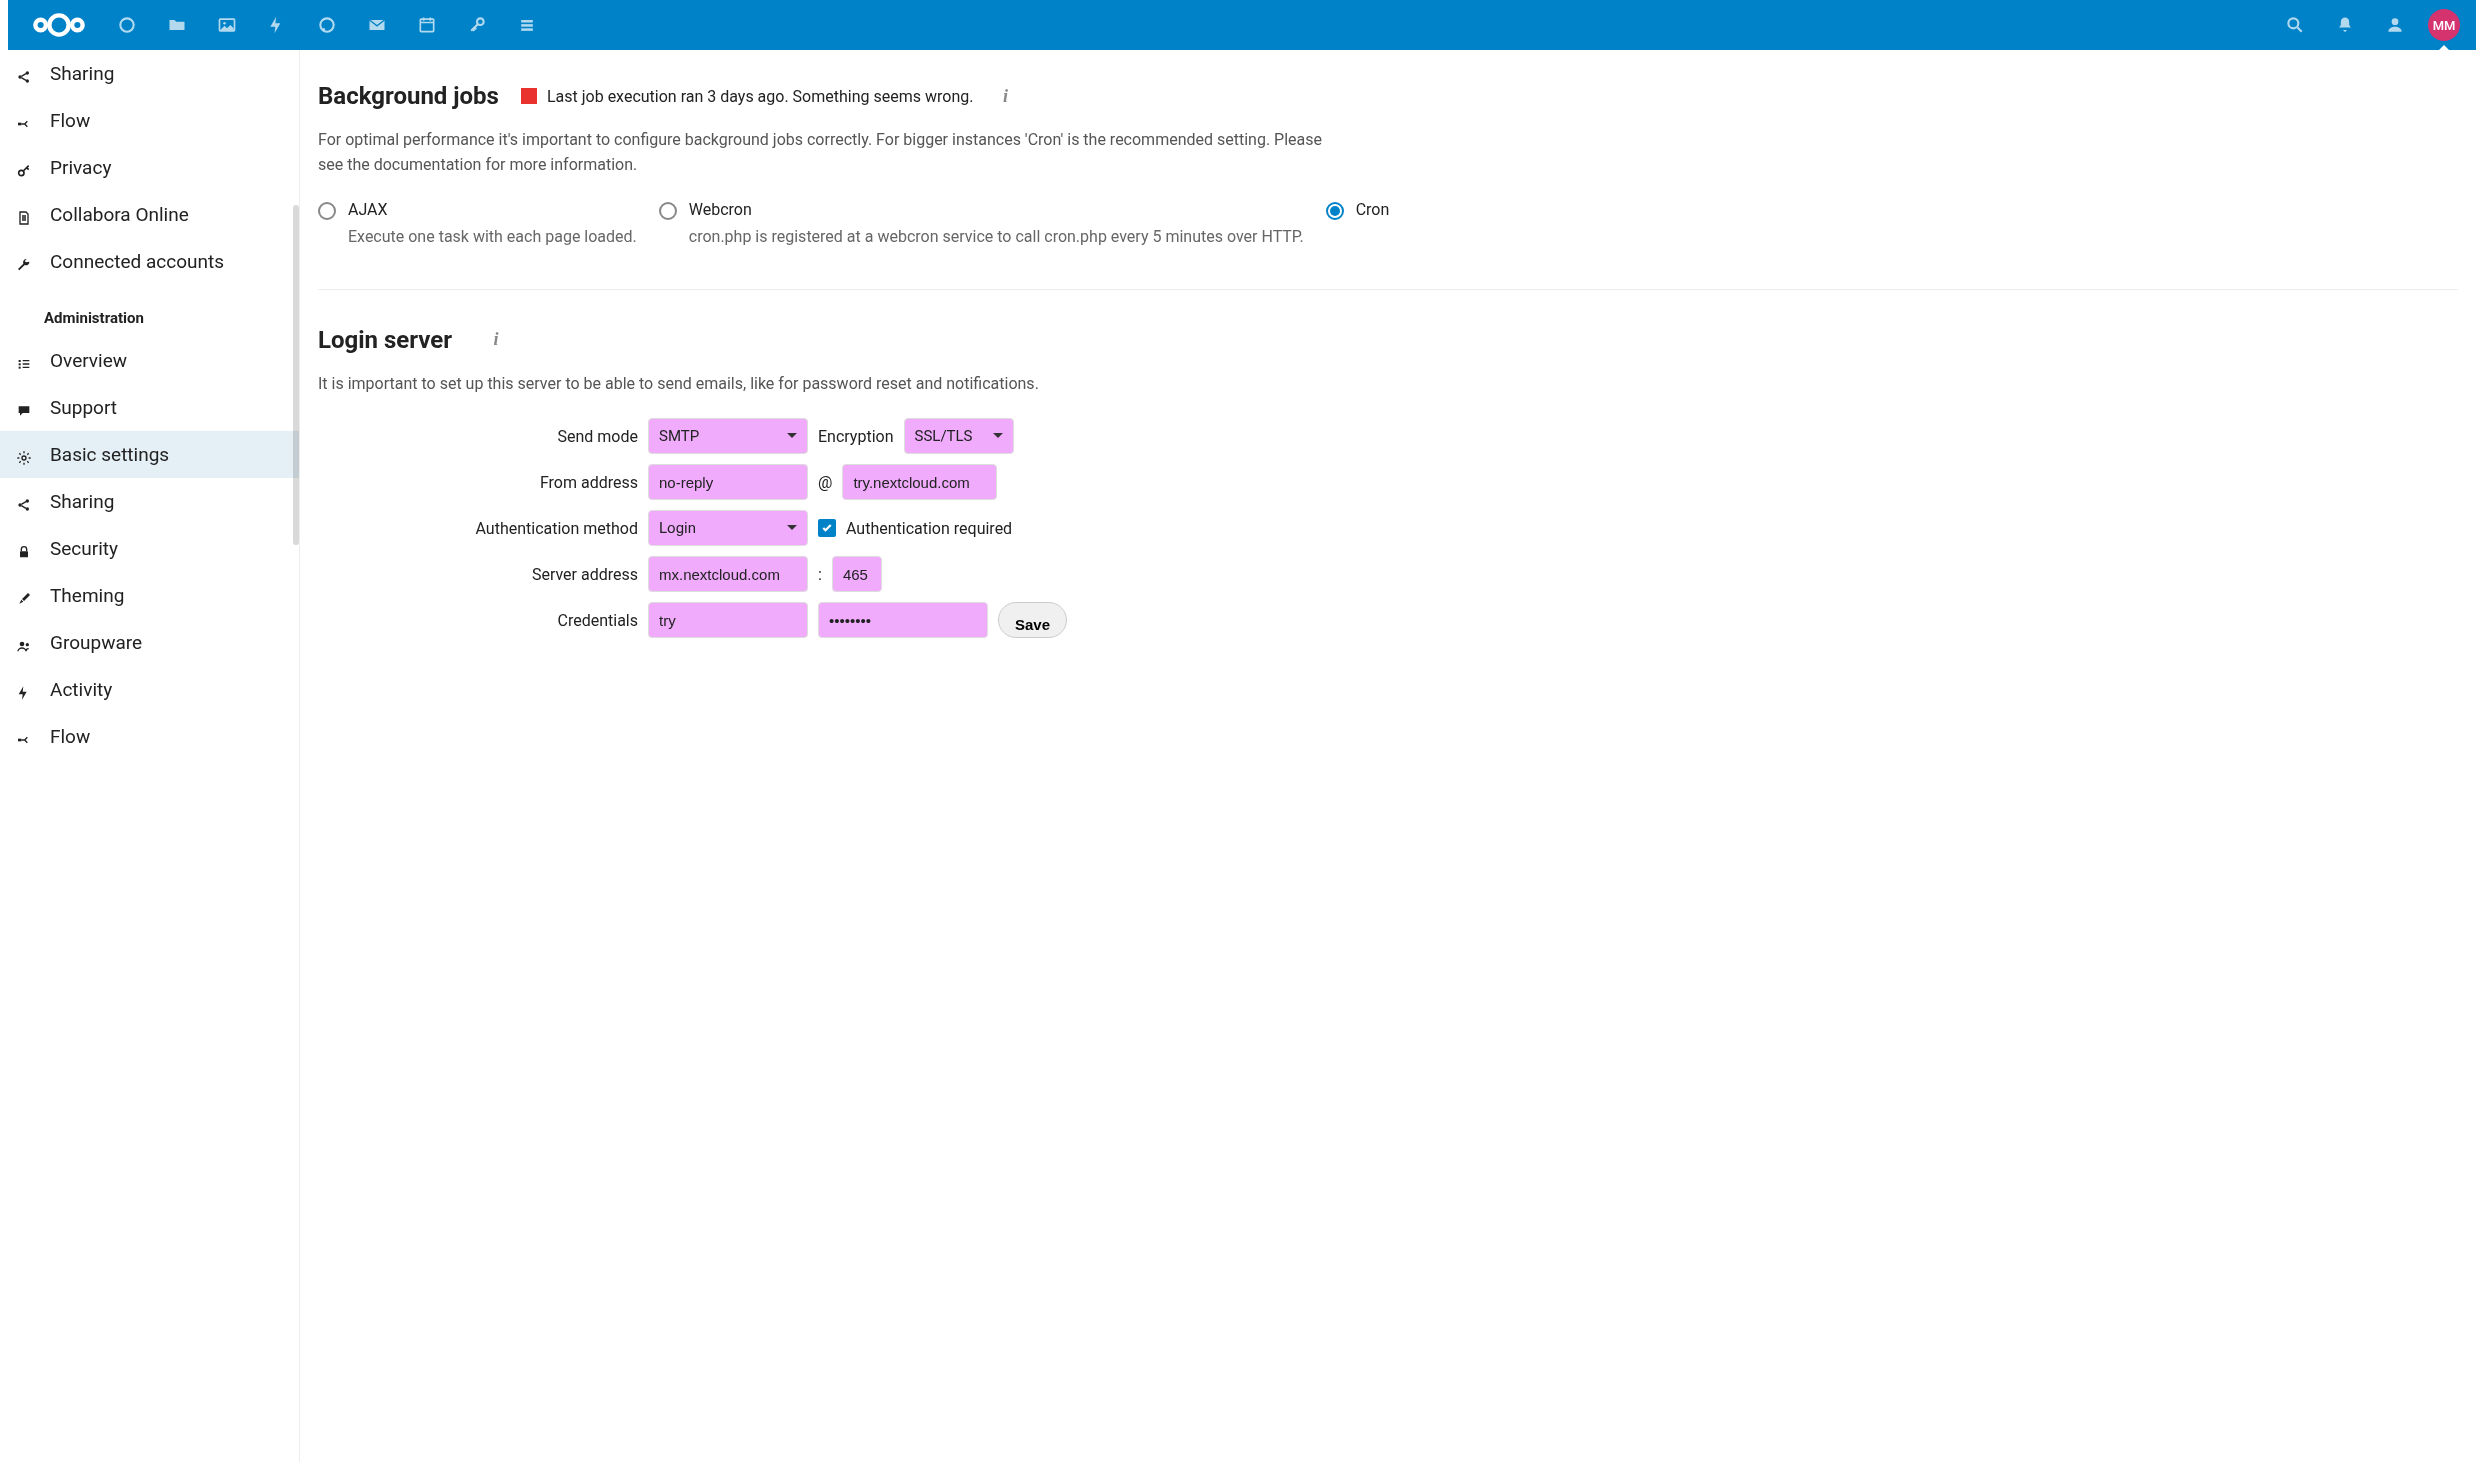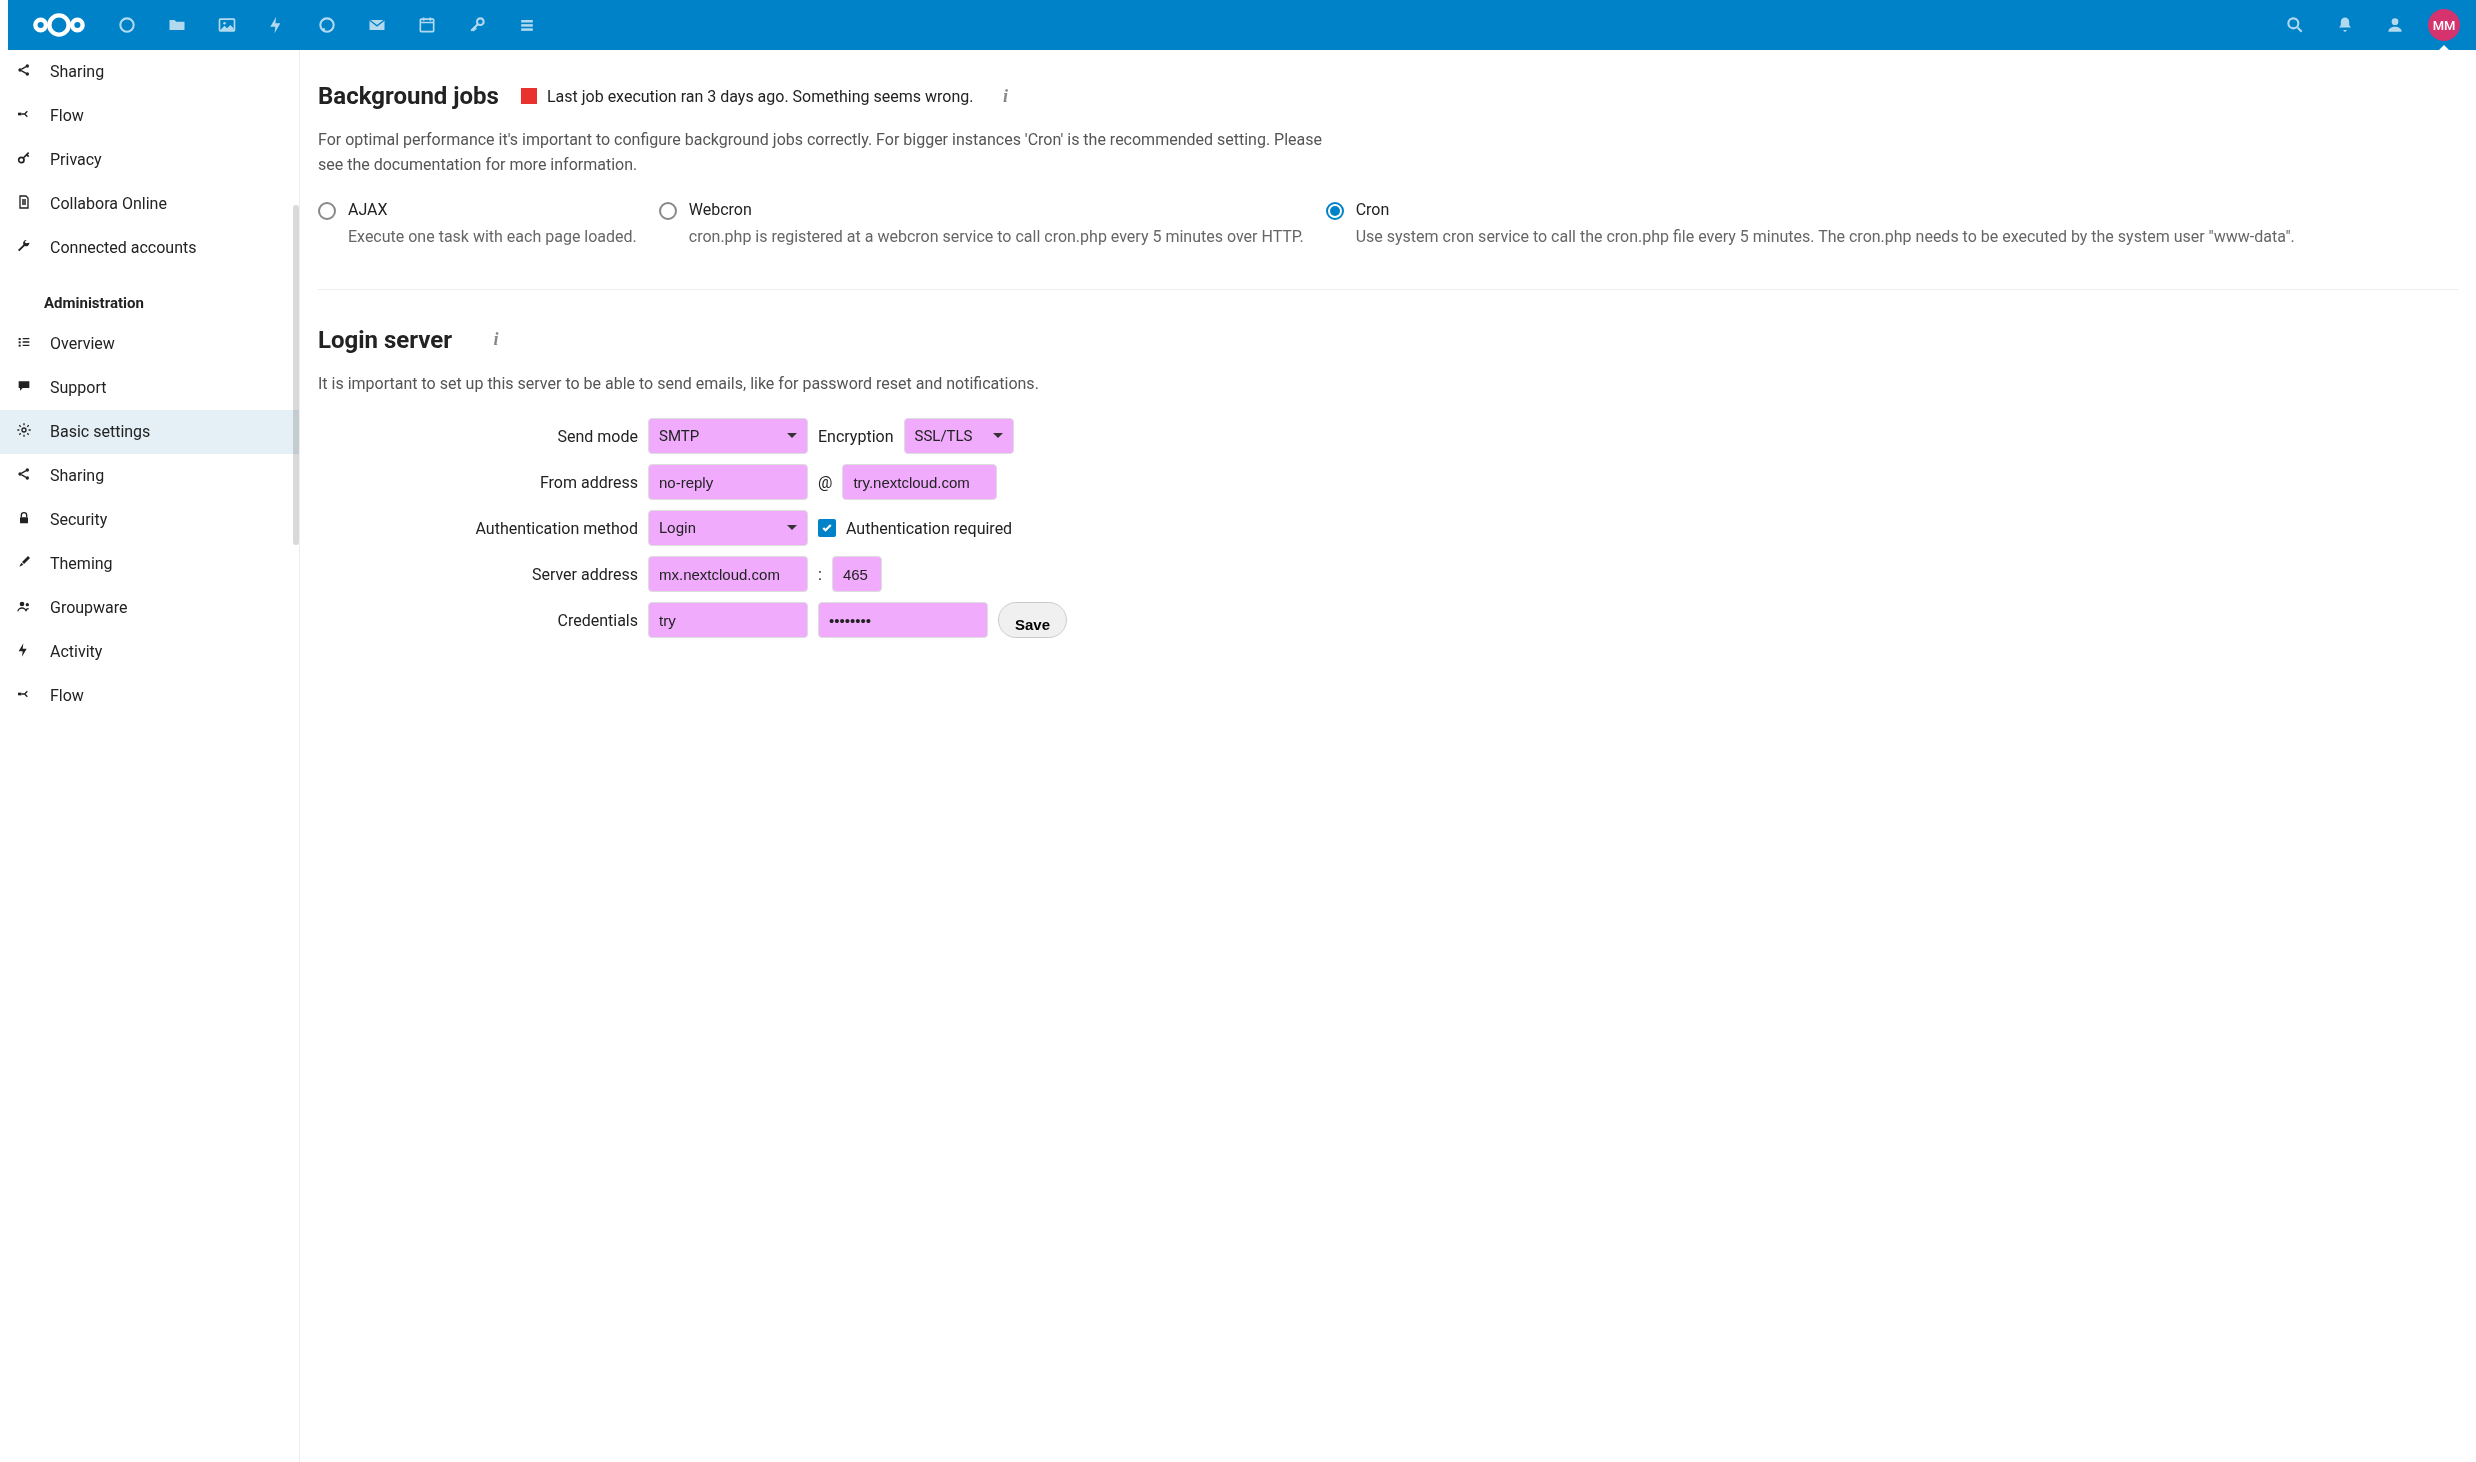--- a/index.html
+++ b/index.html
@@ -55,24 +55,24 @@
   border-right: 1px solid #ededed;
   overflow-y: auto;
   position: relative;
 }
 .sidebar-scrollbar {
   position: absolute; right: 0; top: 155px; width: 6px; height: 340px;
   background: rgba(0,0,0,0.15); border-radius: 3px;
 }
 .nav-item {
   display: flex;
-  align-items: flex-start;
+  align-items: flex-end;
   padding: 12px 12px 12px 14px;
   cursor: pointer;
-  font-size: 16px;
+  font-size: 19px;
   color: #222;
   gap: 16px;
   min-height: 44px;
 }
 .nav-item.active { background: #e4f0f6; }
 .nav-item .icon { width: 20px; display:flex; align-items:center; justify-content:center; }
 .nav-item .icon svg { width: 16px; height: 16px; fill: #222; }
 .nav-heading {
   padding: 24px 12px 10px 44px;
   font-weight: 700;
@@ -419,21 +419,20 @@
             <div class="radio-circle"></div>
             <div>
               <div class="radio-label">Webcron</div>
               <div class="radio-desc">cron.php is registered at a webcron service to call cron.php every 5 minutes over HTTP.</div>
             </div>
           </div>
           <div class="radio-item">
             <div class="radio-circle selected"></div>
             <div>
               <div class="radio-label">Cron</div>
-              <div class="radio-desc">Use system cron service to call the cron.php file every 5 minutes. The cron.php needs to be executed by the system user "www-data".</div>
             </div>
           </div>
         </div>
     </div>
 
     <div class="section">
       <div class="status-row">
         <h2>Login server</h2>
         <span class="info-icon">i</span>
       </div>

